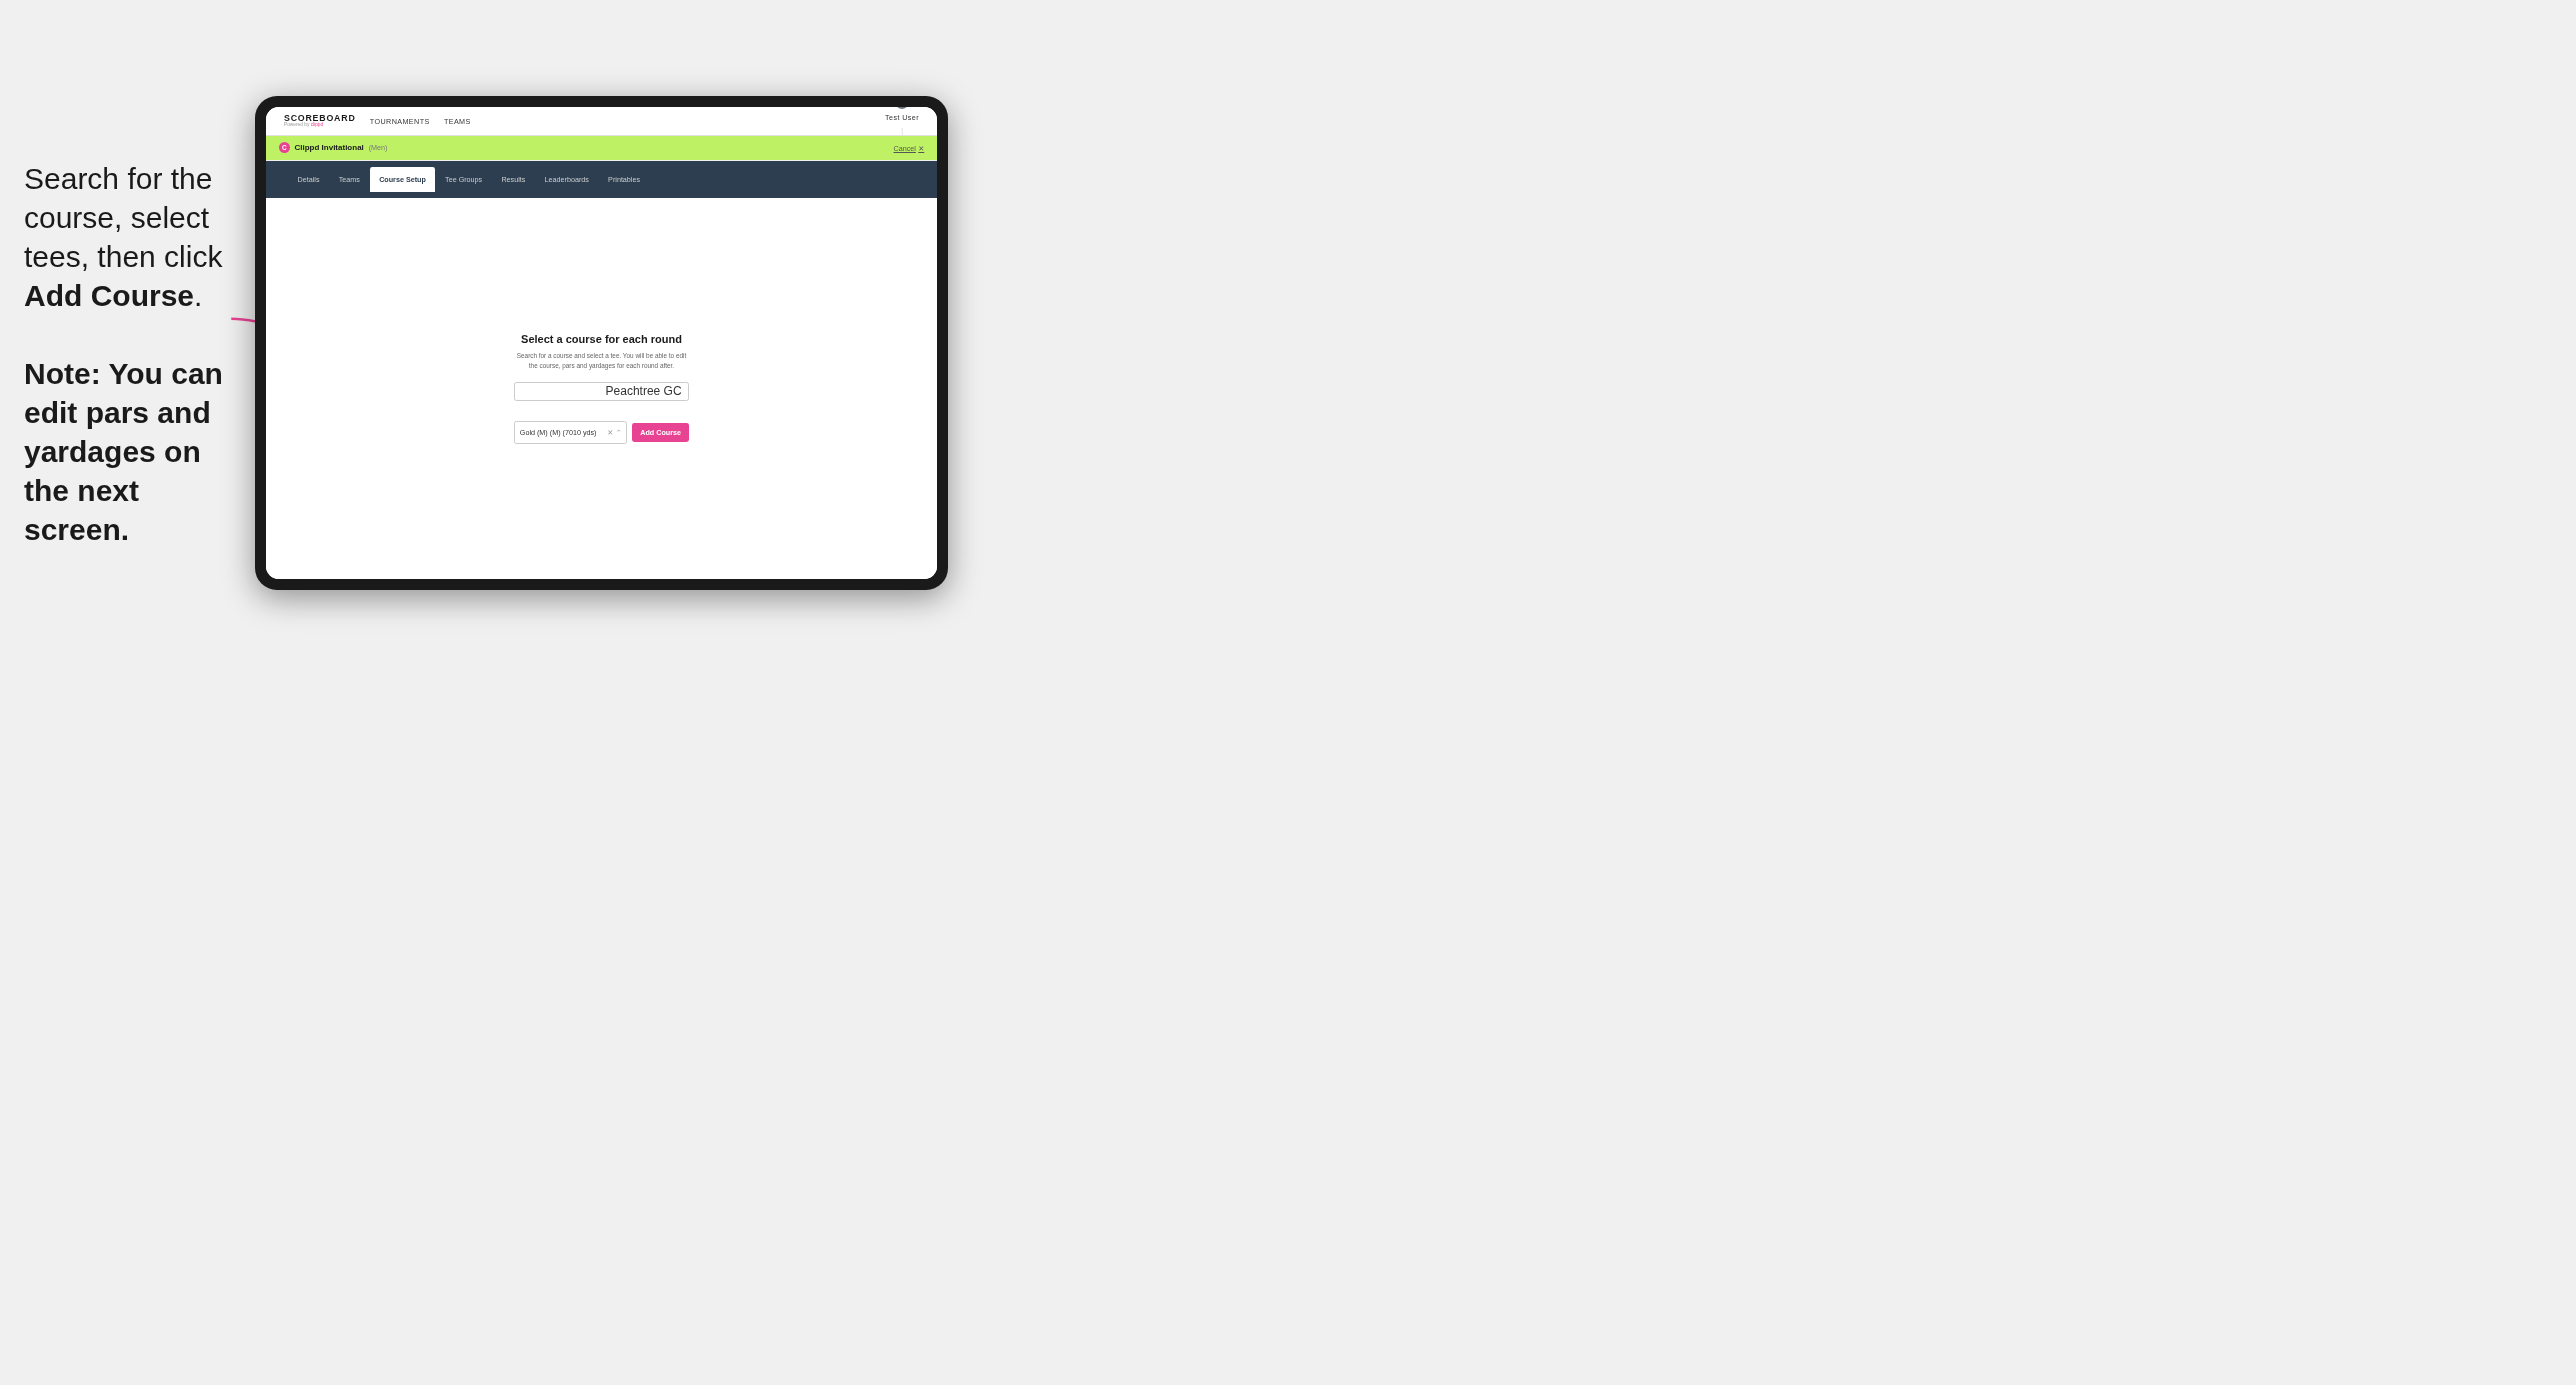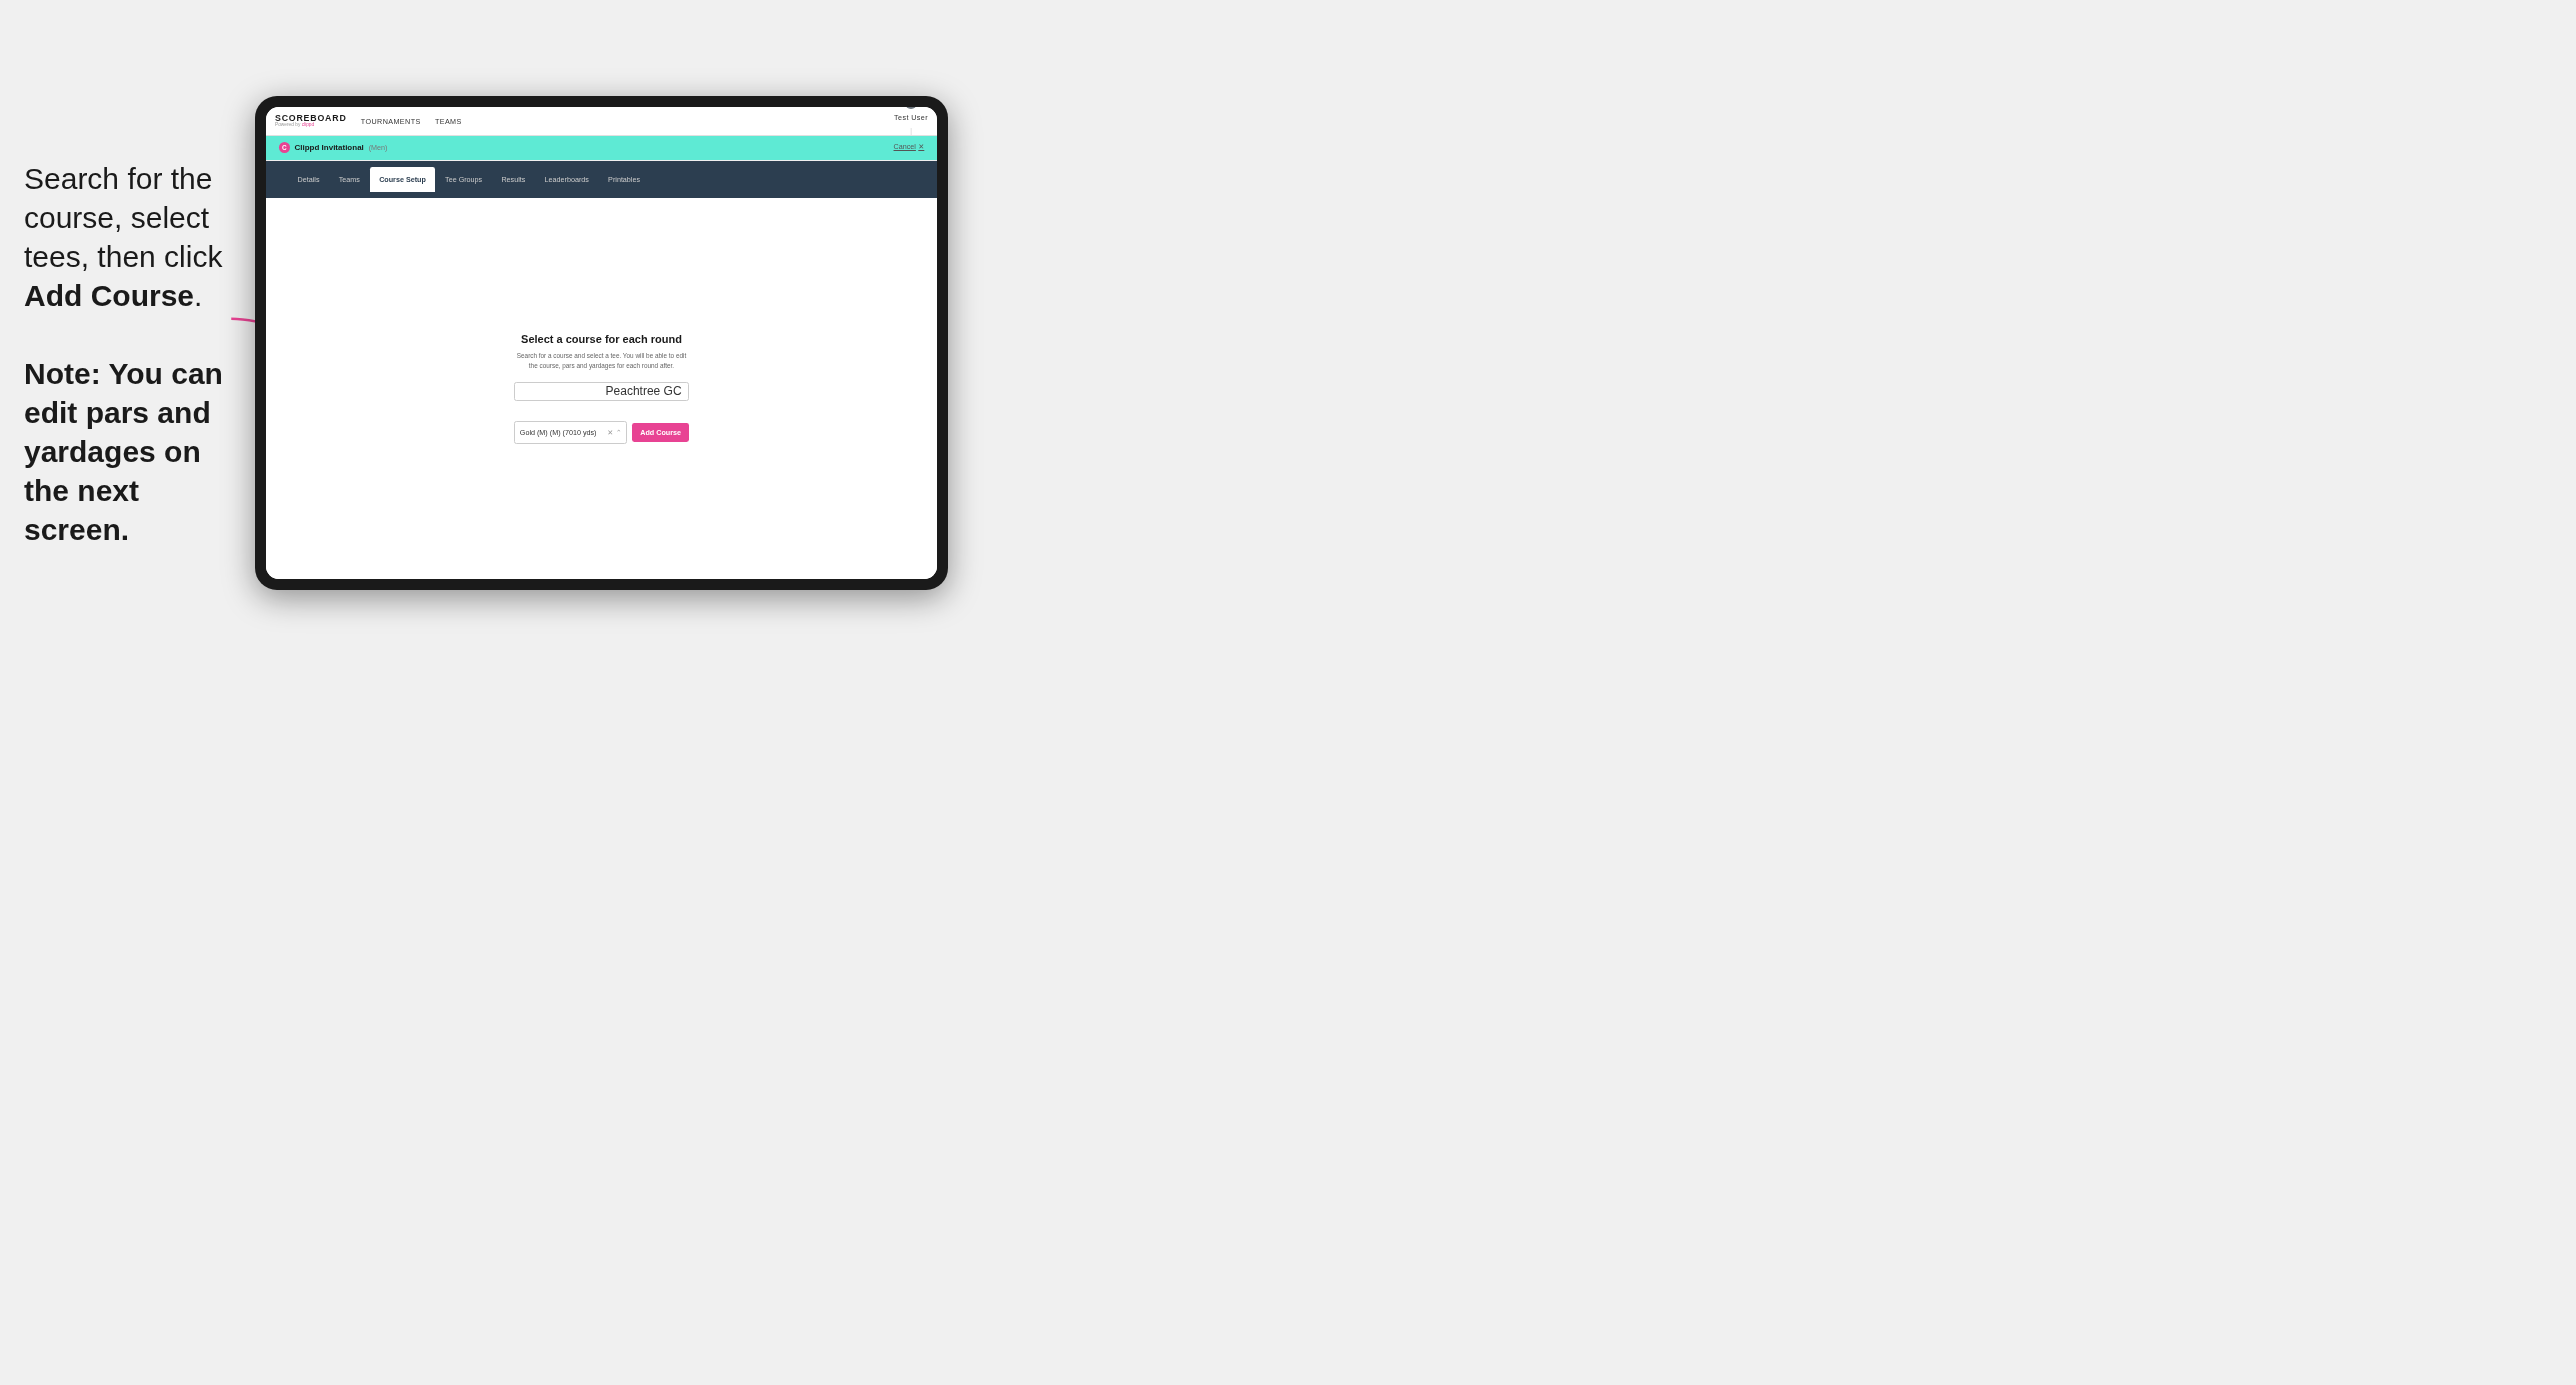--- a/index.html
+++ b/index.html
@@ -47,21 +47,21 @@
       border-radius: 12.7px;
       overflow: hidden;
       display: flex;
       flex-direction: column;
     }
 
     
     .nav-bar {
       background: #fff;
       border-bottom: 0.8px solid #e0e0e0;
-      padding: 0 9px;
+      padding: 0 18px;
       height: 29px;
       display: flex;
       align-items: center;
       justify-content: space-between;
       flex-shrink: 0;
     }
     .nav-left {
       display: flex;
       align-items: center;
       gap: 14.3px;
@@ -117,23 +117,23 @@
     }
     .separator {
       color: #ccc;
       font-size: 6.4px;
     }
 
     
     .tournament-header {
       padding: 6.4px 12.7px;
       display: flex;
-      align-items: flex-start;
+      align-items: flex-end;
       justify-content: space-between;
-      background: #5eead4;
+      background: #bef264;
       border-bottom: 0.8px solid #f0f0f0;
       flex-shrink: 0;
     }
     .tournament-title {
       display: flex;
       align-items: center;
       gap: 4.8px;
     }
     .tournament-icon {
       width: 11px;

